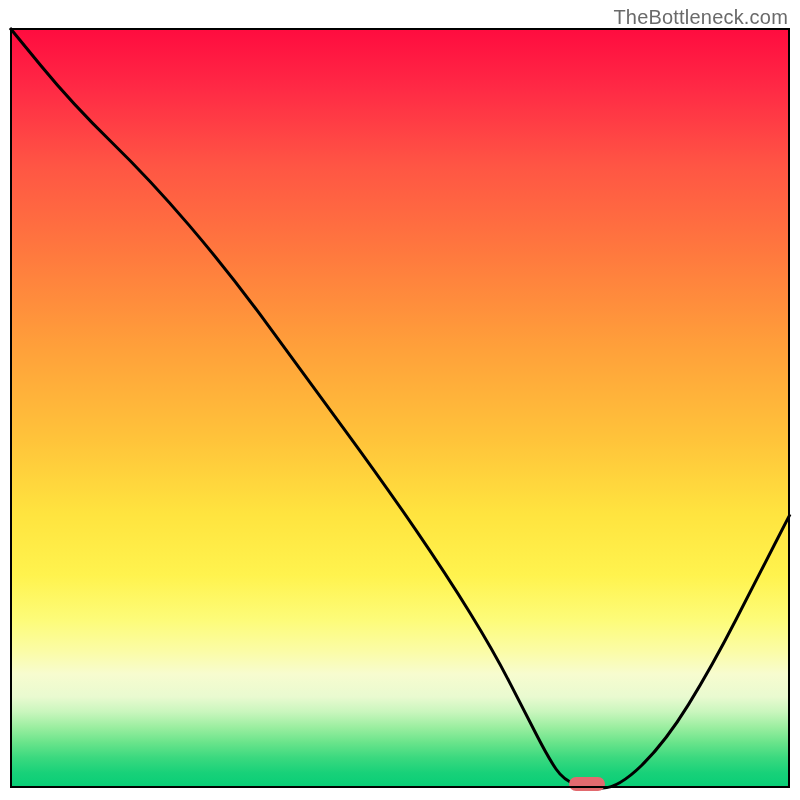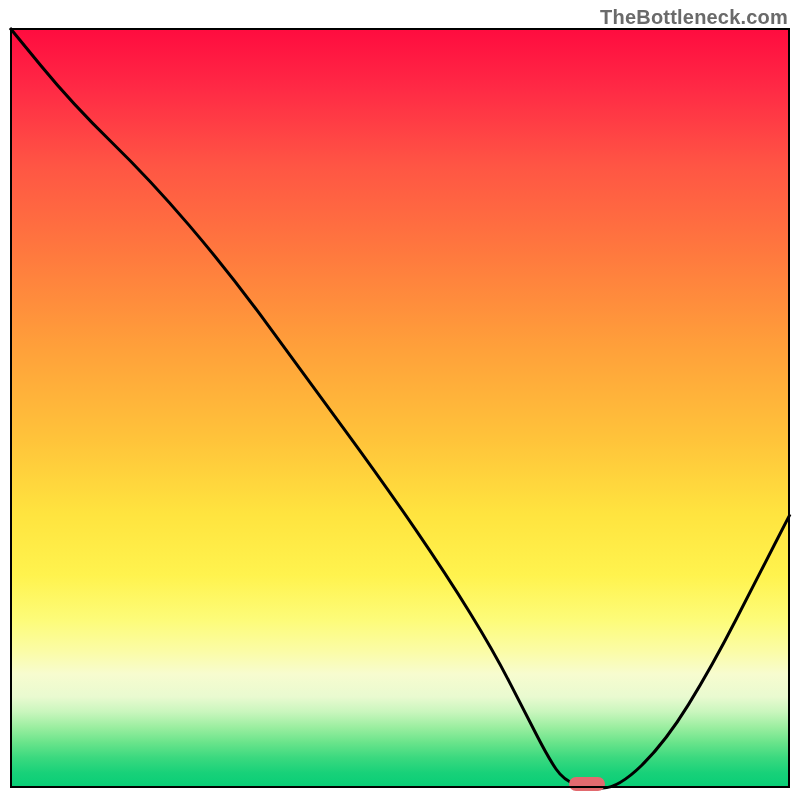--- a/index.html
+++ b/index.html
@@ -58,21 +58,21 @@
     border: 2px solid #000;
     box-sizing: border-box;
     pointer-events: none;
   }
   .watermark {
     position: absolute;
     top: 6px;
     right: 12px;
     color: #6a6a6a;
     font-size: 20px;
-    font-weight: 700;
+    font-weight: 400;
     letter-spacing: 0.2px;
     user-select: none;
   }
   svg.curve {
     position: absolute;
     left: 0;
     top: 0;
     width: 100%;
     height: 100%;
     overflow: visible;

